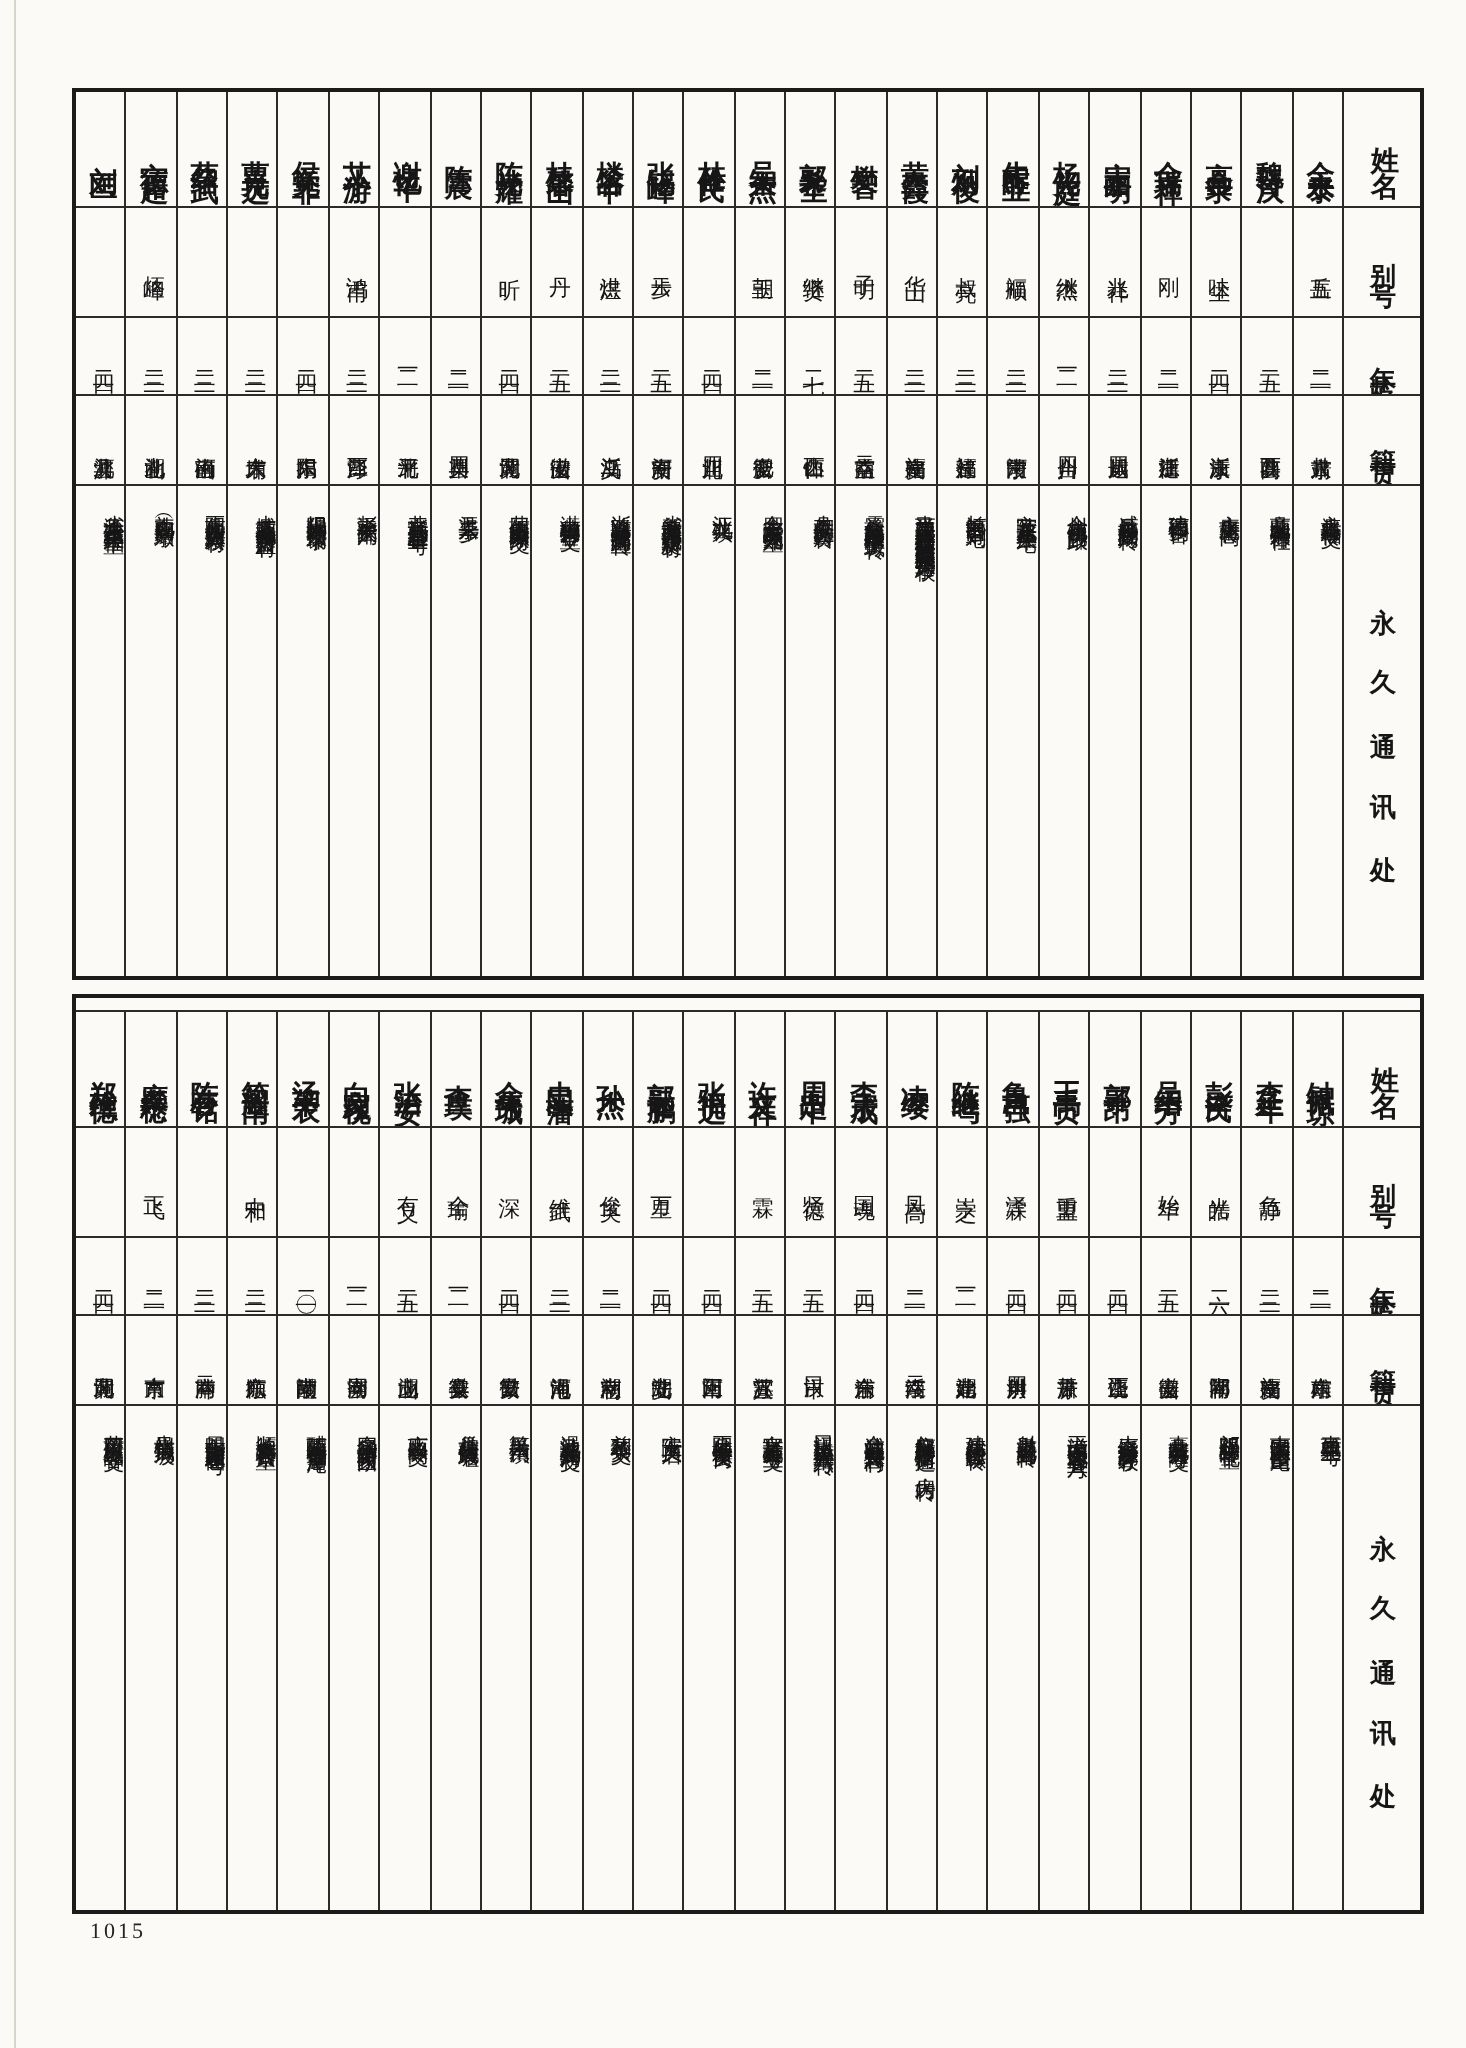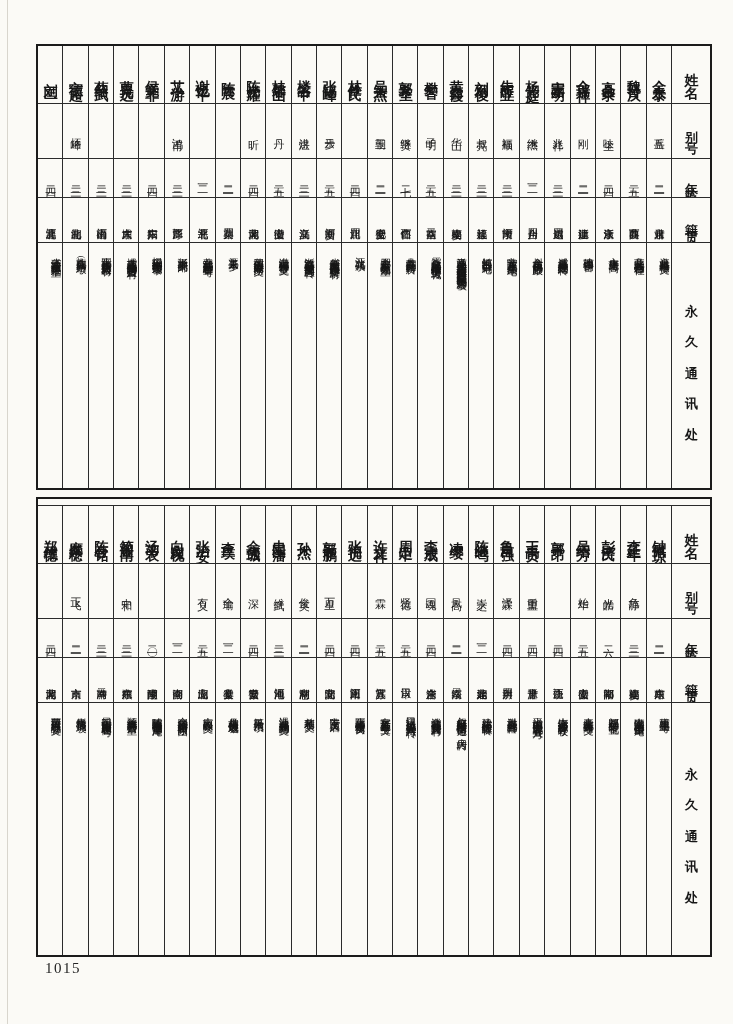--- a/index.html
+++ b/index.html
@@ -50,21 +50,21 @@
 
   .col.header .cell{font-weight:700;}
   .h-name{height:57px;font-size:14px;letter-spacing:.9em;}
   .h-alias{height:55px;font-size:13px;letter-spacing:.8em;}
   .h-age{height:39px;font-size:13px;letter-spacing:.35em;}
   .h-native{height:45px;font-size:13px;letter-spacing:.5em;}
   .h-address{flex:1;font-size:13px;letter-spacing:2.4em;padding-top:10px;align-items:center;}
 
   .page-number{
     position:absolute;left:45px;top:960px;
-    font-size:15px;letter-spacing:1.5px;color:#242424;
+    font-size:11px;letter-spacing:1.5px;color:#242424;
     font-family:"Liberation Serif","DejaVu Serif",serif;
   }
 </style>
 </head>
 <body>
 
 <div class="page">
   <div class="scan-edge"></div>
 
   <div class="table-box first">

